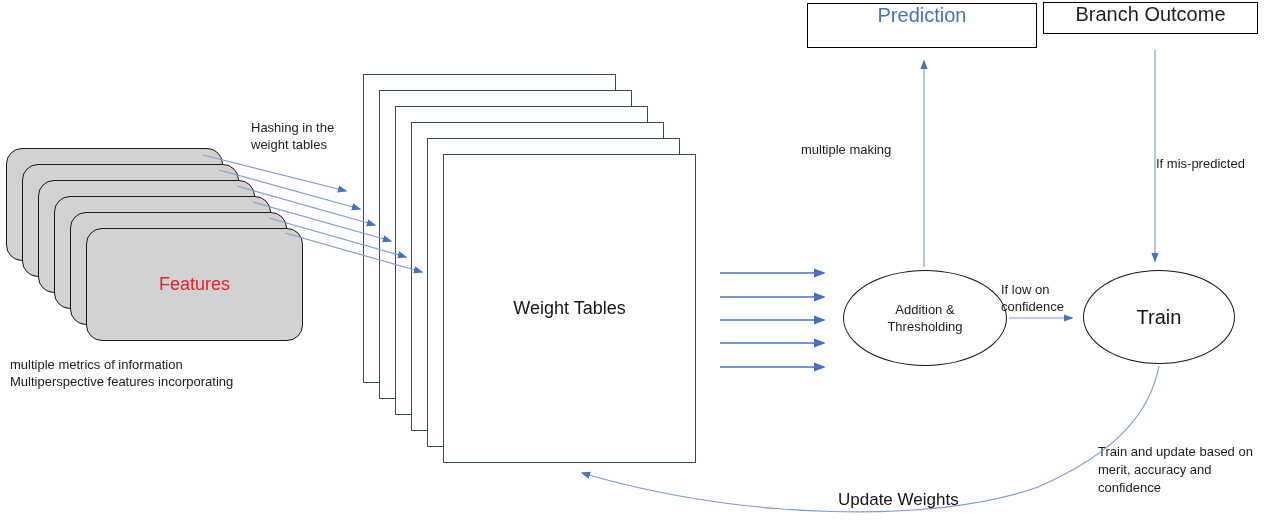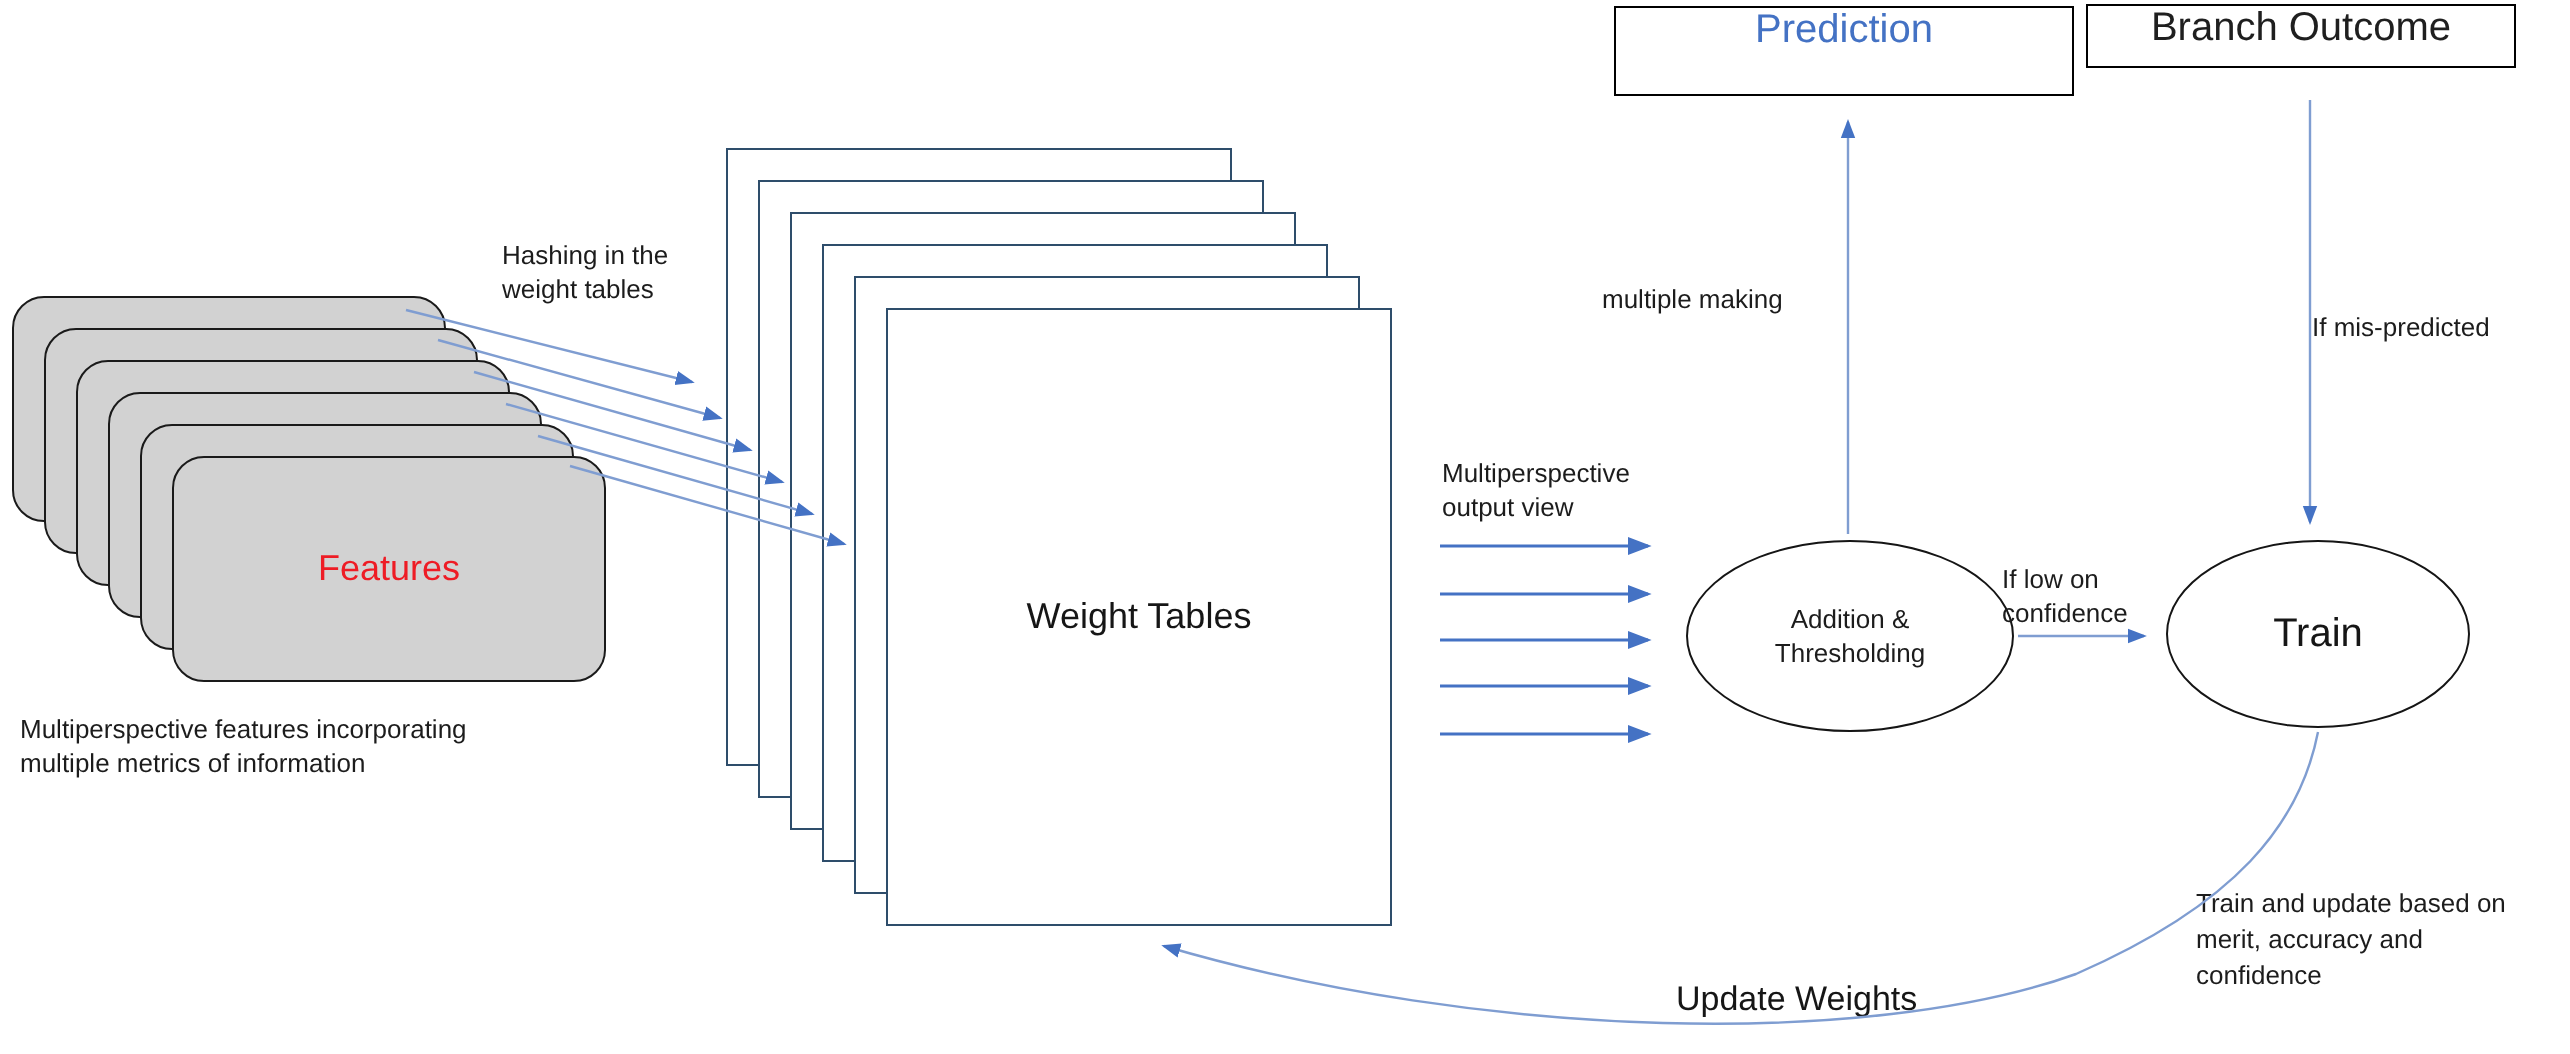--- a/index.html
+++ b/index.html
@@ -103,44 +103,40 @@
     <div class="feature-card" style="left:22px;top:164px"></div>
     <div class="feature-card" style="left:38px;top:180px"></div>
     <div class="feature-card" style="left:54px;top:196px"></div>
     <div class="feature-card" style="left:70px;top:212px"></div>
     <div class="feature-card feature-front" style="left:86px;top:228px">
       <span>Features</span>
     </div>
   </div>
 
   <div class="lbl caption abs" style="left:10px;top:356px;width:280px">
+    <div>multiple metrics of information</div>
     <div>Multiperspective features incorporating</div>
-    <div>multiple metrics of information</div>
   </div>
 
   <div class="lbl abs" style="left:251px;top:119px">
     <div>Hashing in the</div>
     <div>weight tables</div>
   </div>
 
   <div>
     <div class="wtable" style="left:363px;top:74px"></div>
     <div class="wtable" style="left:379px;top:90px"></div>
     <div class="wtable" style="left:395px;top:106px"></div>
     <div class="wtable" style="left:411px;top:122px"></div>
     <div class="wtable" style="left:427px;top:138px"></div>
     <div class="wtable wtable-front" style="left:443px;top:154px">
       <span>Weight Tables</span>
     </div>
   </div>
 
-  <div class="lbl abs" style="left:721px;top:228px">
-    <div>Multiperspective</div>
-    <div>output view</div>
-  </div>
 
   <div class="ellipse" style="left:1083px;top:270px;width:152px;height:94px">
     <div class="ellipse-big-text">Train</div>
   </div>
 
   <div class="ellipse" style="left:843px;top:270px;width:164px;height:96px">
     <div class="ellipse-small-text">Addition &amp;</div>
     <div class="ellipse-small-text">Thresholding</div>
   </div>
 

